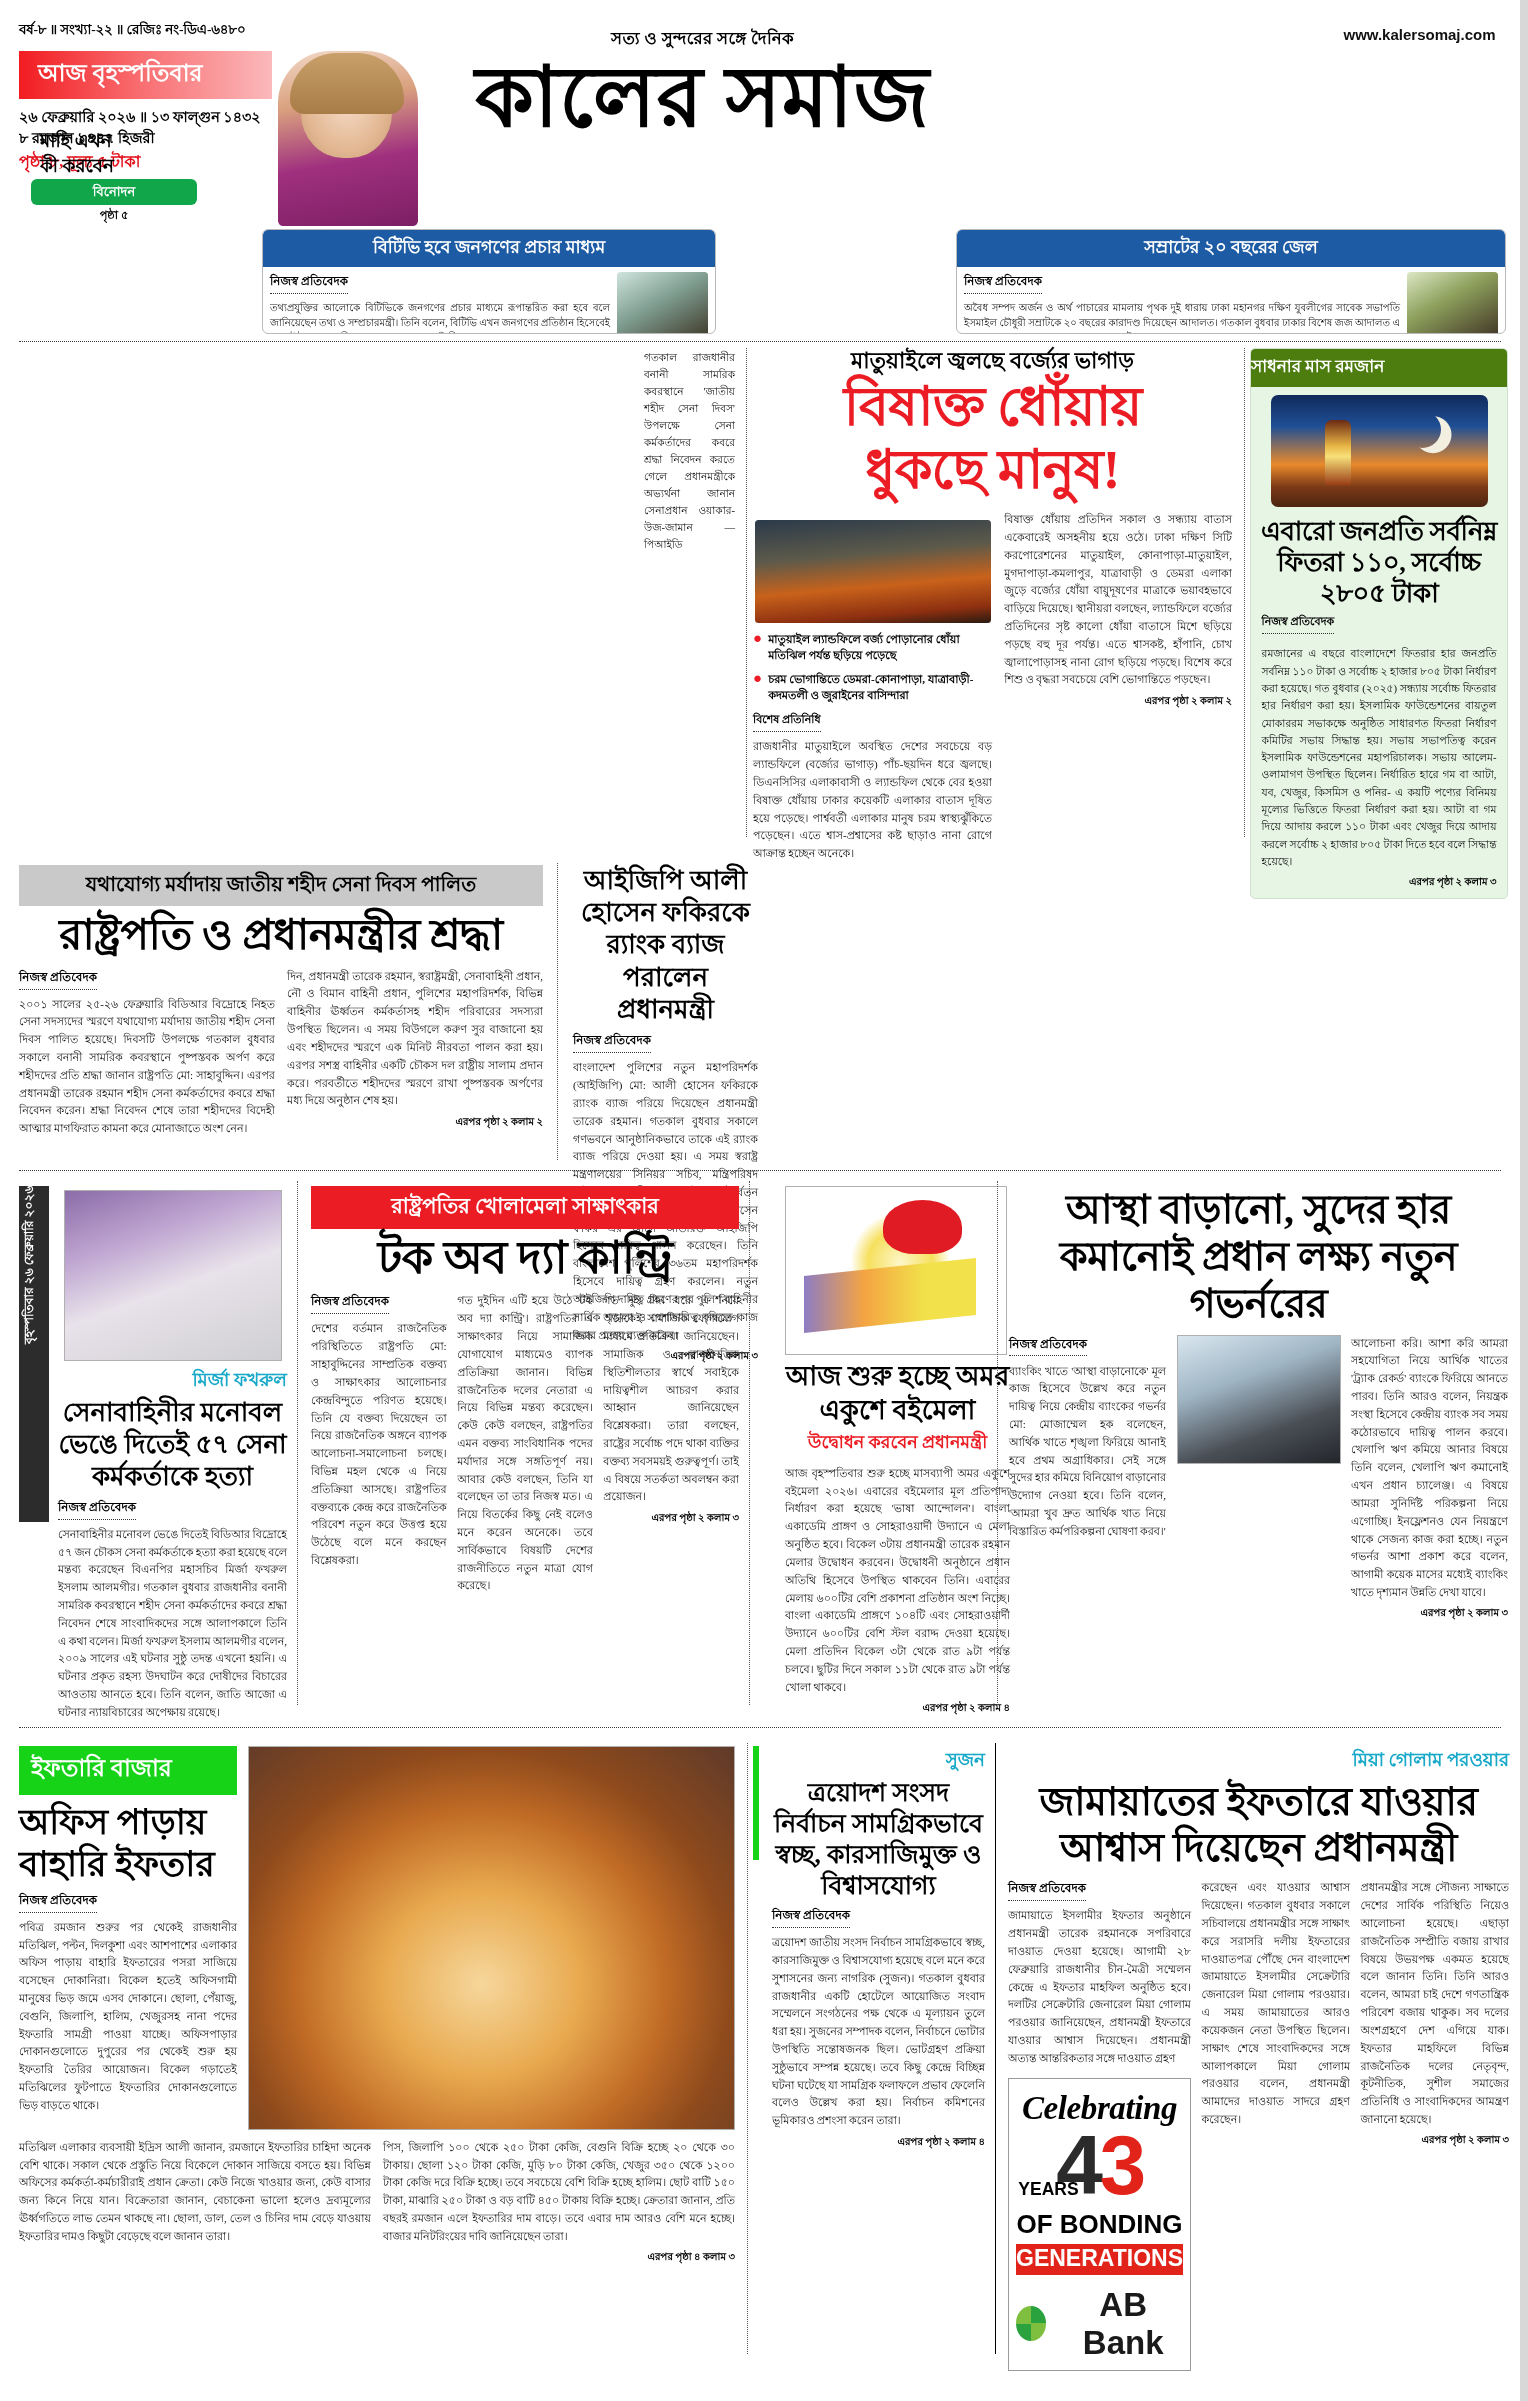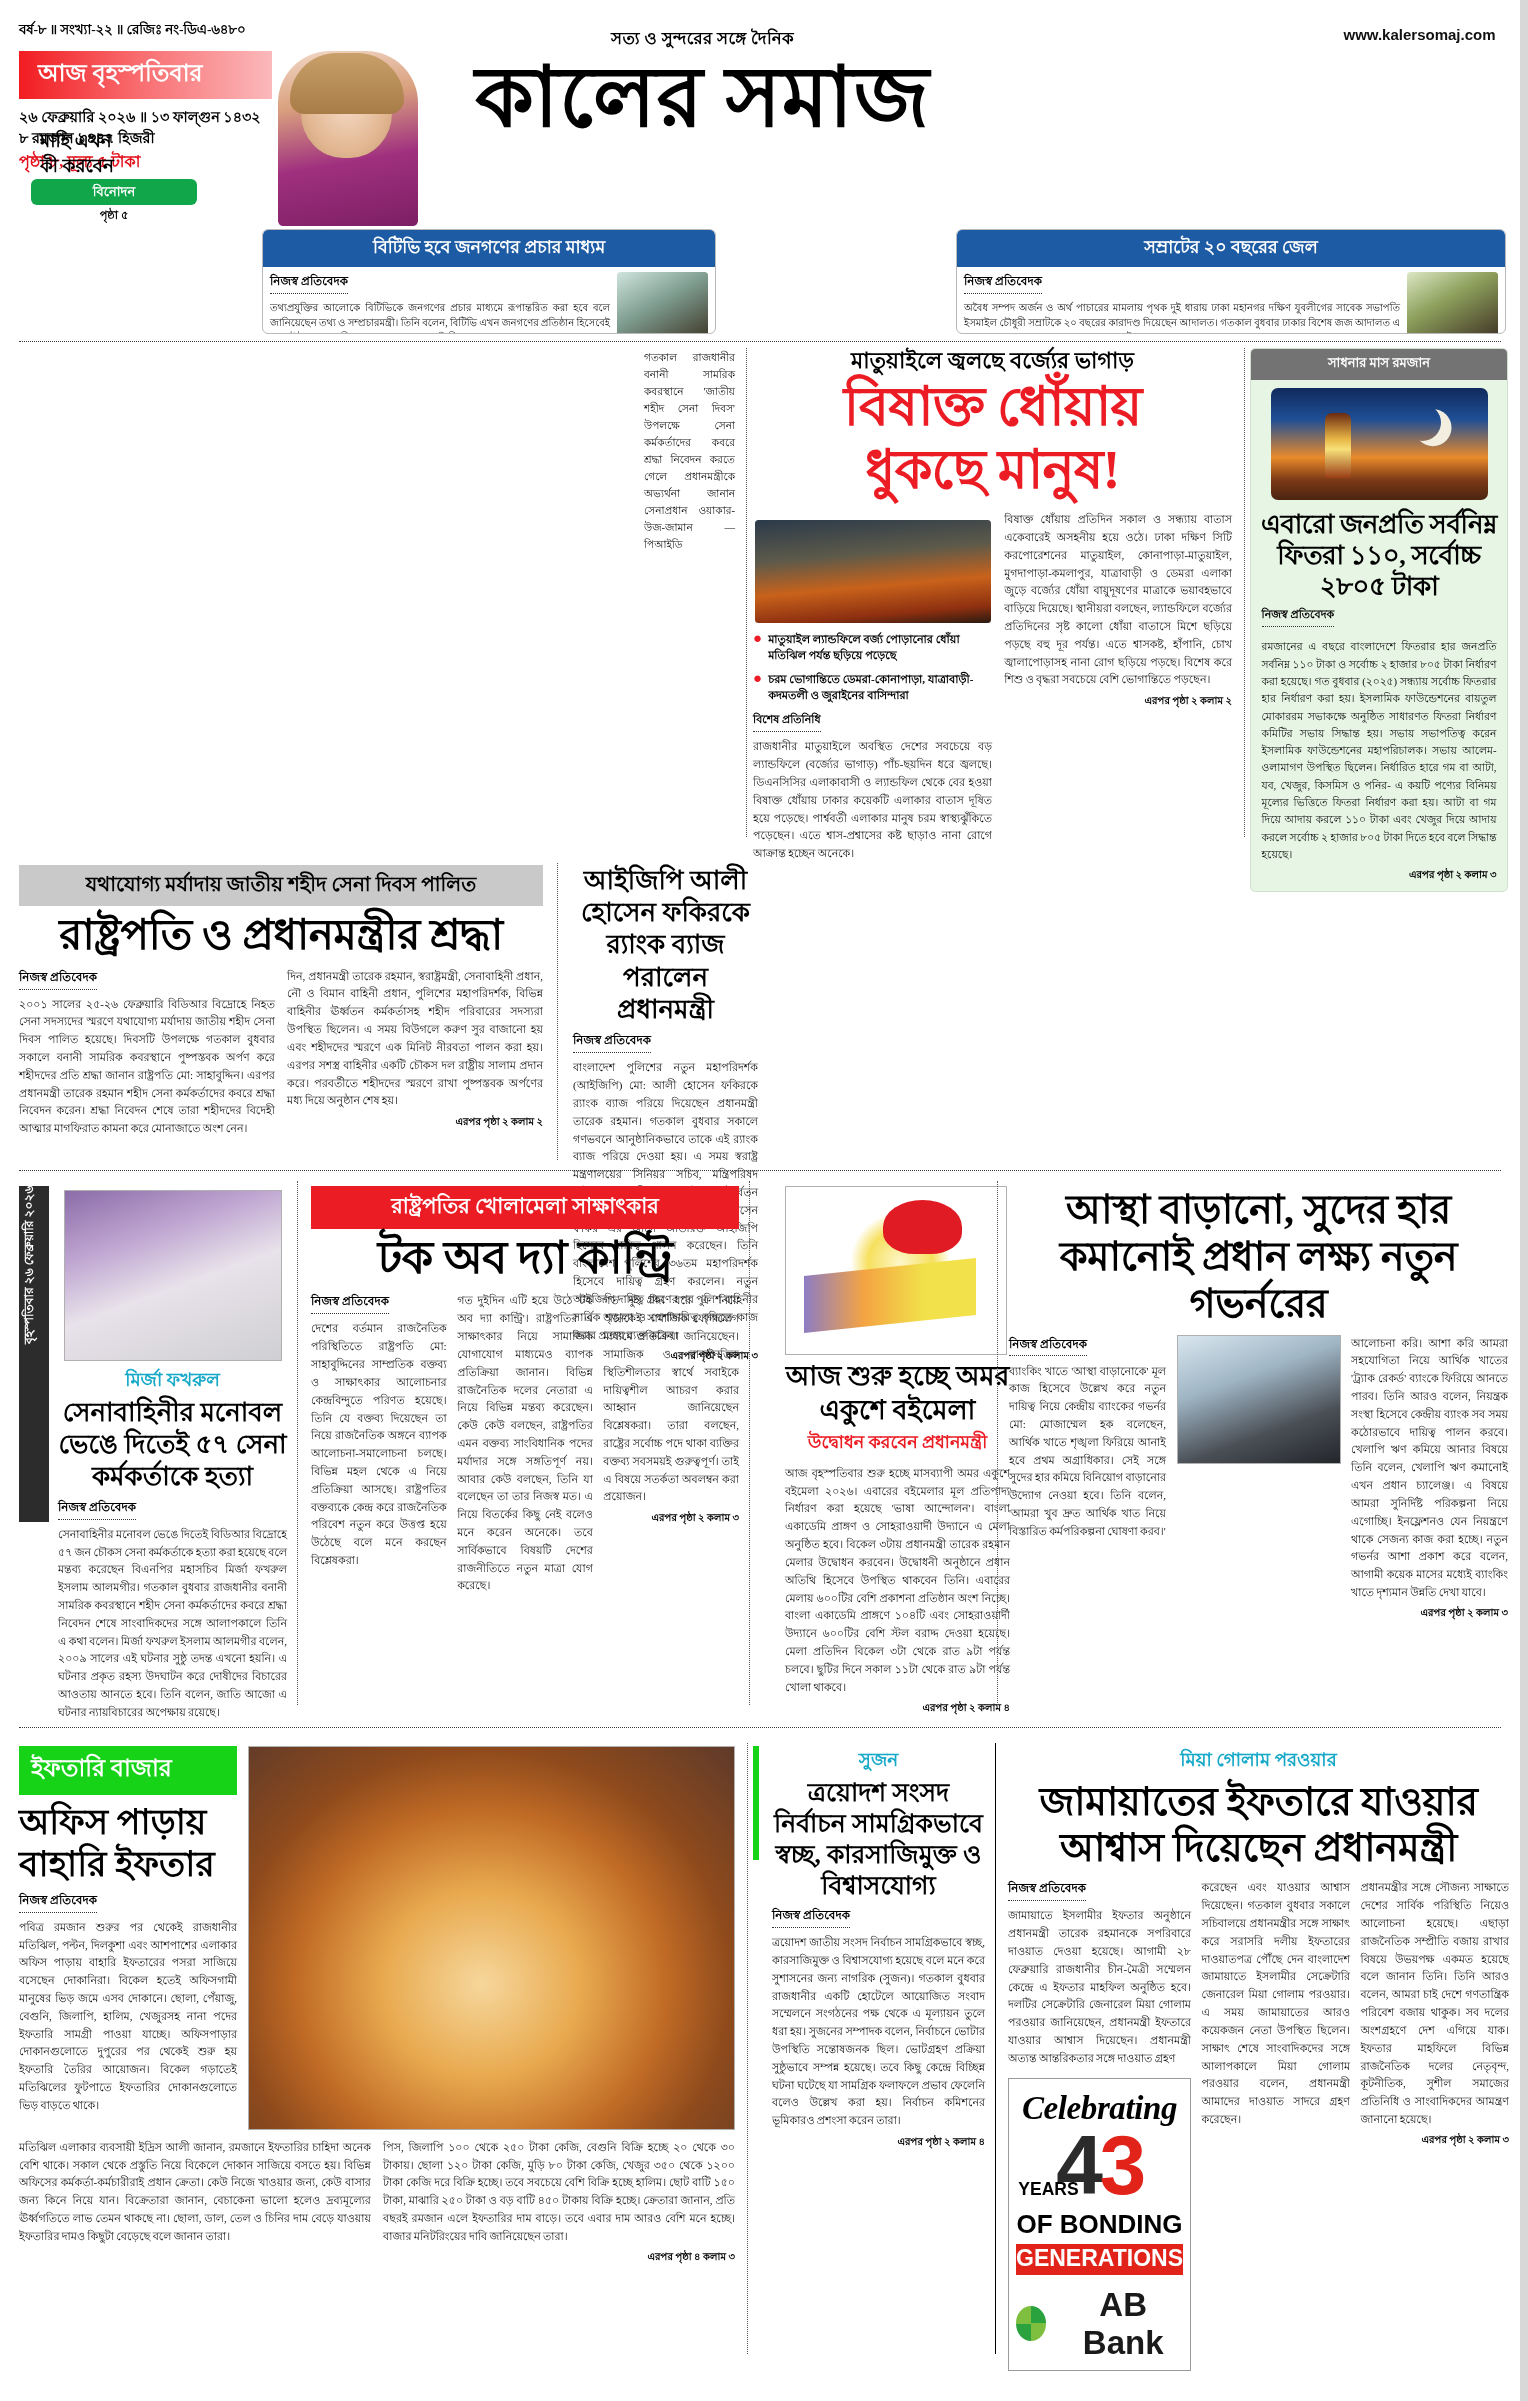--- a/index.html
+++ b/index.html
@@ -159,22 +159,22 @@
   .bullet { display:flex; gap:6.1px; font-size: 11.2px; font-weight: bold; line-height: 1.45; margin-bottom: 7.9px; }
   .bullet .dot { color:#ec1c24; font-size: 15px; line-height: 1; flex:none; }
 
   
   .ram {
     position: absolute; left: 1250px; top: 348px; width: 258px;
     background: #e6f5e4; border: 0.9px solid #cfe0cd; border-radius: 5.2px;
     padding-bottom: 7px; overflow: hidden;
   }
   .ram .hd {
-    background: #737373; color: #fff; text-align: center;
-    font-size: 13px; font-weight: bold; padding: 4.4px 0 5.2px;
+    background: #4d7c0f; color: #fff; text-align: left;
+    font-size: 17px; font-weight: bold; padding: 4.4px 0 5.2px;
   }
   .ram .pic {
     margin: 8.7px auto 0; width: 217px; height: 112px; border-radius: 7px;
     background: linear-gradient(180deg,#102a5c 0%, #1f4f95 28%, #e98a2b 62%, #7c3a16 82%, #4a2410 100%);
     position: relative; overflow: hidden;
   }
   .ram .pic .moon {
     position:absolute; right:47px; top:15.7px; width:37px; height:37px;
     border-radius:50%; box-shadow: 10.5px 5.2px 0 0 #f2efe0;
   }
@@ -231,21 +231,21 @@
     content:""; position:absolute; left:8%; bottom:18%; width:78%; height:34%;
     background: linear-gradient(90deg,#8e7cc3 0%, #f4a442 35%, #f2e14b 70%, #f2e14b 100%);
     transform: skewY(-6deg);
   }
 
   
   .grn-hd {
     background: #17d317; color: #fff; font-size: 23.6px; font-weight: bold;
     padding: 4.4px 0 5.2px 12.2px;
   }
-  .cyan-kicker { color: #18a9c9; font-size: 18.3px; font-weight: bold; text-align: center; }
+  .cyan-kicker { color: #18a9c9; font-size: 18.3px; font-weight: bold; text-align: right; }
 
   
   .ad {
     border: 0.9px solid #9a9a9a; background: #fff; text-align: center;
     padding: 10.5px 7px 8.7px;
   }
   .ad .celeb {
     font-family: "Liberation Serif", serif; font-style: italic; font-weight: bold;
     font-size: 33px; letter-spacing: -0.4px;
   }

